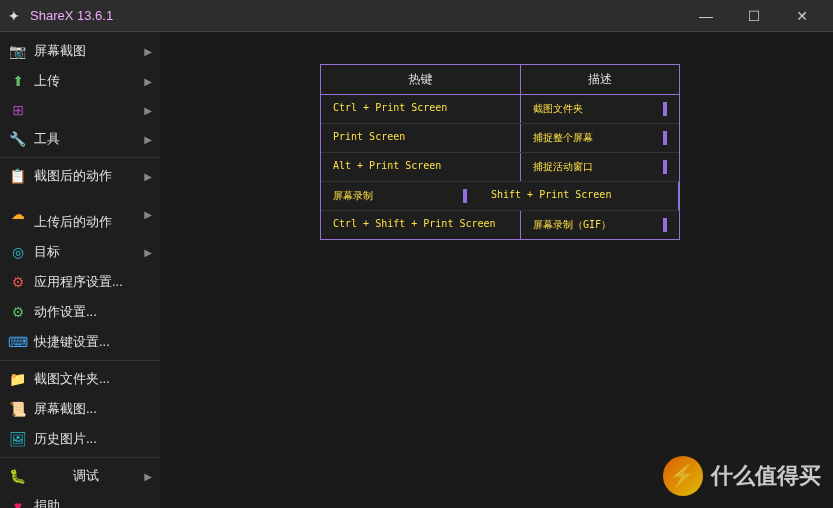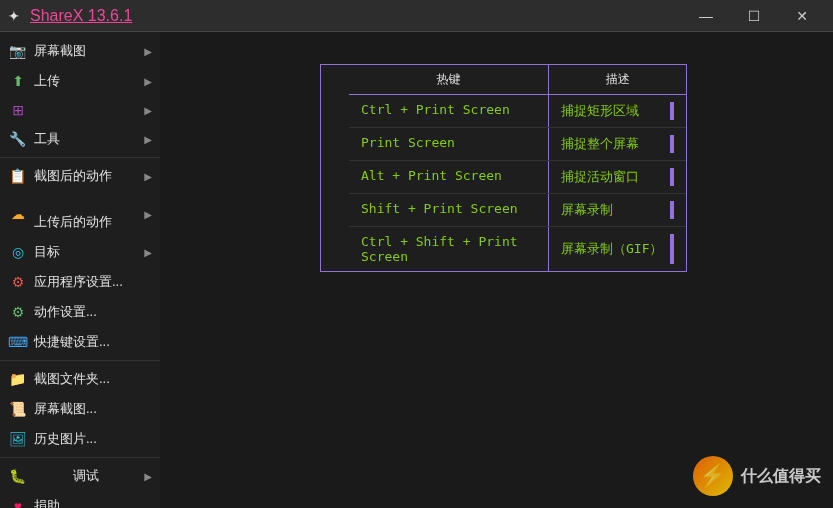--- a/index.html
+++ b/index.html
@@ -26,23 +26,22 @@
     .title-bar-left {
       display: flex;
       align-items: center;
       gap: 6px;
     }
     .title-bar-icon {
       width: 16px;
       height: 16px;
     }
     .title-bar-title {
-      font-size: 16px;
-      color: #ec4899;
-      text-decoration: underline;
+      font-size: 13px;
+      color: #f0abfc;
     }
     .title-bar-controls {
       display: flex;
       gap: 2px;
     }
     .title-bar-btn {
       width: 46px;
       height: 32px;
       background: transparent;
       border: none;
@@ -93,21 +92,20 @@
 
     
     .submenu {
       position: absolute;
       left: 160px;
       top: 32px;
       background: #1e1e1e;
       border: 1px solid #9370db;
       z-index: 100;
       min-width: 360px;
-      padding-left: 28px;
     }
     .submenu-header {
       display: flex;
       border-bottom: 1px solid #9370db;
       background: #1e1e1e;
     }
     .submenu-col-header {
       padding: 6px 12px;
       font-size: 12px;
       color: #e0e0e0;
@@ -118,23 +116,23 @@
     .submenu-col-header.desc { flex: 1; }
 
     .submenu-row {
       display: flex;
       border-bottom: 1px solid #333;
       align-items: stretch;
     }
     .submenu-row:last-child { border-bottom: none; }
     .submenu-cell {
       padding: 7px 12px;
-      font-size: 13px;
+      font-size: 10px;
       font-family: monospace;
-      color: #84cc16;
+      color: #fde047;
     }
     .submenu-cell.hotkey {
       width: 200px;
       border-right: 1px solid #9370db;
     }
     .submenu-cell.desc {
       flex: 1;
       display: flex;
       align-items: center;
       justify-content: space-between;
@@ -167,21 +165,21 @@
       width: 40px;
       height: 40px;
       border-radius: 50%;
       background: linear-gradient(135deg, #ff6b00, #ffd700);
       display: flex;
       align-items: center;
       justify-content: center;
       font-size: 22px;
     }
     .watermark-text {
-      font-size: 16px;
+      font-size: 22px;
       font-weight: bold;
       color: #e8e8e8;
       font-family: 'Microsoft YaHei', sans-serif;
     }
   </style>
 </head>
 <body>
 
 <div class="title-bar">
   <div class="title-bar-left">
@@ -285,44 +283,44 @@
   <div class="right-panel">
 
     <div class="submenu" id="submenu-table">
     <div class="submenu-header">
   <div class="submenu-col-header hotkey">热键</div>
   <div class="submenu-col-header desc">描述</div>
 </div>
         <div class="submenu-row">
     <div class="submenu-cell hotkey">Ctrl + Print Screen</div>
     <div class="submenu-cell desc">
-      <span>捕捉矩形区域</span>
+      <span>截图文件夹</span>
       <div class="bar-indicator"></div>
     </div>
   </div>
         <div class="submenu-row">
     <div class="submenu-cell hotkey">Print Screen</div>
     <div class="submenu-cell desc">
       <span>捕捉整个屏幕</span>
       <div class="bar-indicator"></div>
     </div>
   </div>
         <div class="submenu-row">
     <div class="submenu-cell hotkey">Alt + Print Screen</div>
     <div class="submenu-cell desc">
       <span>捕捉活动窗口</span>
       <div class="bar-indicator"></div>
     </div>
   </div>
         <div class="submenu-row">
+    <div class="submenu-cell desc">
+      <span>屏幕录制</span>
+      <div class="bar-indicator"></div>
+    </div>
     <div class="submenu-cell hotkey">Shift + Print Screen</div>
-    <div class="submenu-cell desc">
-      <span>屏幕录制</span>
-      <div class="bar-indicator"></div>
-    </div>
   </div>
         <div class="submenu-row">
     <div class="submenu-cell hotkey">Ctrl + Shift + Print Screen</div>
     <div class="submenu-cell desc">
       <span>屏幕录制（GIF）</span>
       <div class="bar-indicator"></div>
     </div>
   </div>
       </div>
 

